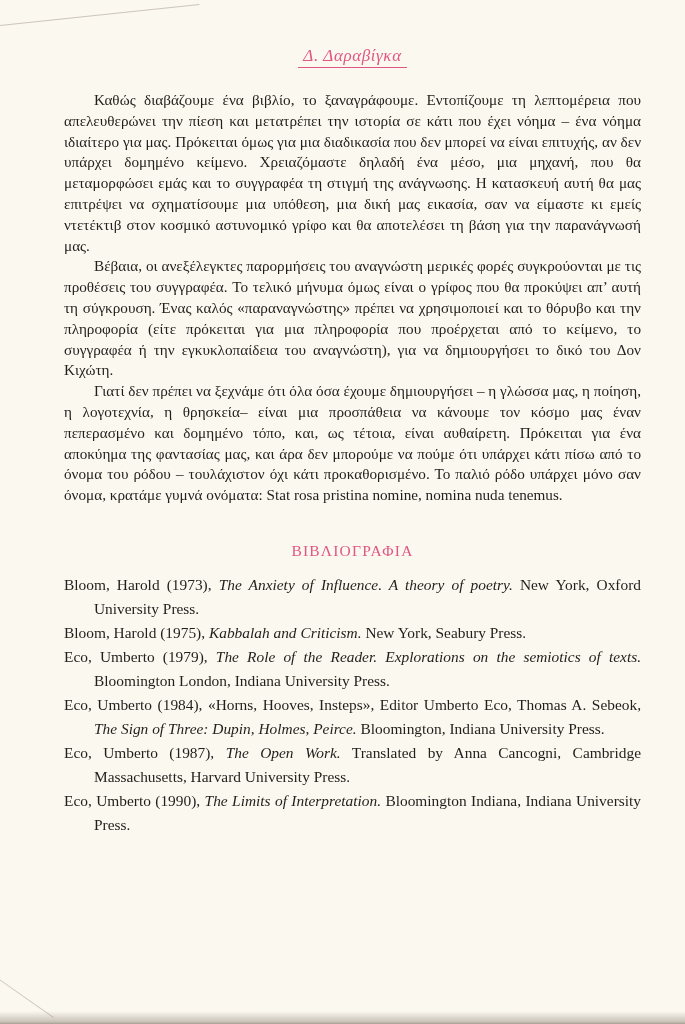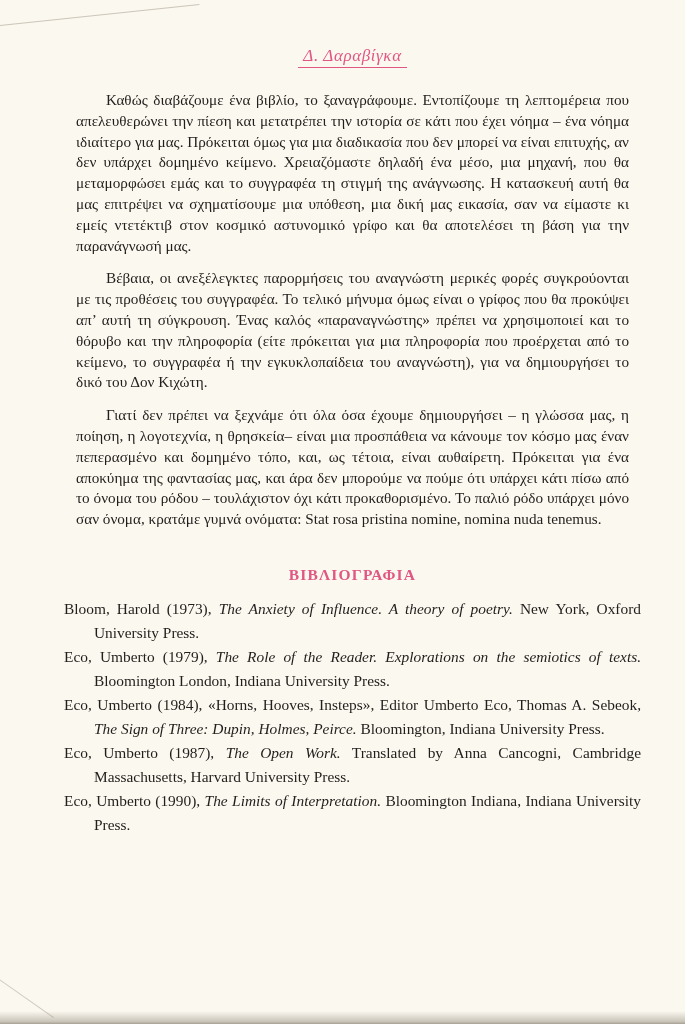--- a/index.html
+++ b/index.html
@@ -20,31 +20,31 @@
   .header { text-align: center; margin-bottom: 24px; }
   .author {
     color: var(--accent, #e15783);
     font-style: italic;
     font-size: 17px;
     letter-spacing: .6px;
     border-bottom: 1px solid var(--accent, #e15783);
     padding: 0 5px 2px;
   }
   .body-text p {
-    margin: 12px;
+    margin: 0;
     text-align: justify;
     text-indent: 30px;
     font-size: 15.2px;
     line-height: 20.8px;
   }
   .bib-heading {
     text-align: center;
     color: var(--accent, #e15783);
     font-size: 15.5px;
-    font-weight: bold;
+    font-weight: normal;
     letter-spacing: 1.2px;
     margin: 36px 0 13px;
   }
   .bib-list { font-size: 15.4px; line-height: 24px; }
   .bib-entry {
     padding-left: 30px;
     text-indent: -30px;
     text-align: justify;
   }
   .bib-entry .italic { font-style: italic; }
@@ -84,20 +84,21 @@
   <div class="body-text">
     <p>Καθώς διαβάζουμε ένα βιβλίο, το ξαναγράφουμε. Εντοπίζουμε τη λεπτομέρεια που απελευθερώνει την πίεση και μετατρέπει την ιστορία σε κάτι που έχει νόημα – ένα νόημα ιδιαίτερο για μας. Πρόκειται όμως για μια διαδικασία που δεν μπορεί να είναι επιτυχής, αν δεν υπάρχει δομημένο κείμενο. Χρειαζόμαστε δηλαδή ένα μέσο, μια μηχανή, που θα μεταμορφώσει εμάς και το συγγραφέα τη στιγμή της ανάγνωσης. Η κατασκευή αυτή θα μας επιτρέψει να σχηματίσουμε μια υπόθεση, μια δική μας εικασία, σαν να είμαστε κι εμείς ντετέκτιβ στον κοσμικό αστυνομικό γρίφο και θα αποτελέσει τη βάση για την παρανάγνωσή μας.</p>
     <p>Βέβαια, οι ανεξέλεγκτες παρορμήσεις του αναγνώστη μερικές φορές συγκρούονται με τις προθέσεις του συγγραφέα. Το τελικό μήνυμα όμως είναι ο γρίφος που θα προκύψει απ’ αυτή τη σύγκρουση. Ένας καλός «παραναγνώστης» πρέπει να χρησιμοποιεί και το θόρυβο και την πληροφορία (είτε πρόκειται για μια πληροφορία που προέρχεται από το κείμενο, το συγγραφέα ή την εγκυκλοπαίδεια του αναγνώστη), για να δημιουργήσει το δικό του Δον Κιχώτη.</p>
     <p>Γιατί δεν πρέπει να ξεχνάμε ότι όλα όσα έχουμε δημιουργήσει – η γλώσσα μας, η ποίηση, η λογοτεχνία, η θρησκεία– είναι μια προσπάθεια να κάνουμε τον κόσμο μας έναν πεπερασμένο και δομημένο τόπο, και, ως τέτοια, είναι αυθαίρετη. Πρόκειται για ένα αποκύημα της φαντασίας μας, και άρα δεν μπορούμε να πούμε ότι υπάρχει κάτι πίσω από το όνομα του ρόδου – τουλάχιστον όχι κάτι προκαθορισμένο. Το παλιό ρόδο υπάρχει μόνο σαν όνομα, κρατάμε γυμνά ονόματα: Stat rosa pristina nomine, nomina nuda tenemus.</p>
   </div>
 
   <div class="bib-heading">ΒΙΒΛΙΟΓΡΑΦΙΑ</div>
 
   <div class="bib-list">
       <div class="bib-entry"><span>Bloom, Harold (1973), </span><span class="italic">The Anxiety of Influence. A theory of poetry.</span><span> New York, Oxford University Press.</span></div>
+      <div class="bib-entry"><span>Bloom, Harold (1975), </span><span class="italic">Kabbalah and Criticism.</span><span> New York, Seabury Press.</span></div>
       <div class="bib-entry"><span>Eco, Umberto (1979), </span><span class="italic">The Role of the Reader. Explorations on the semiotics of texts.</span><span> Bloomington London, Indiana University Press.</span></div>
       <div class="bib-entry"><span>Eco, Umberto (1984), «Horns, Hooves, Insteps», Editor Umberto Eco, Thomas A. Sebeok, </span><span class="italic">The Sign of Three: Dupin, Holmes, Peirce.</span><span> Bloomington, Indiana University Press.</span></div>
       <div class="bib-entry"><span>Eco, Umberto (1987), </span><span class="italic">The Open Work.</span><span> Translated by Anna Cancogni, Cambridge Massachusetts, Harvard University Press.</span></div>
       <div class="bib-entry"><span>Eco, Umberto (1990), </span><span class="italic">The Limits of Interpretation.</span><span> Bloomington Indiana, Indiana University Press.</span></div>
     </div>
 
 </div>
 
 <div class="scan-line-top"></div>
 <div class="scan-shadow-bottom"></div>

